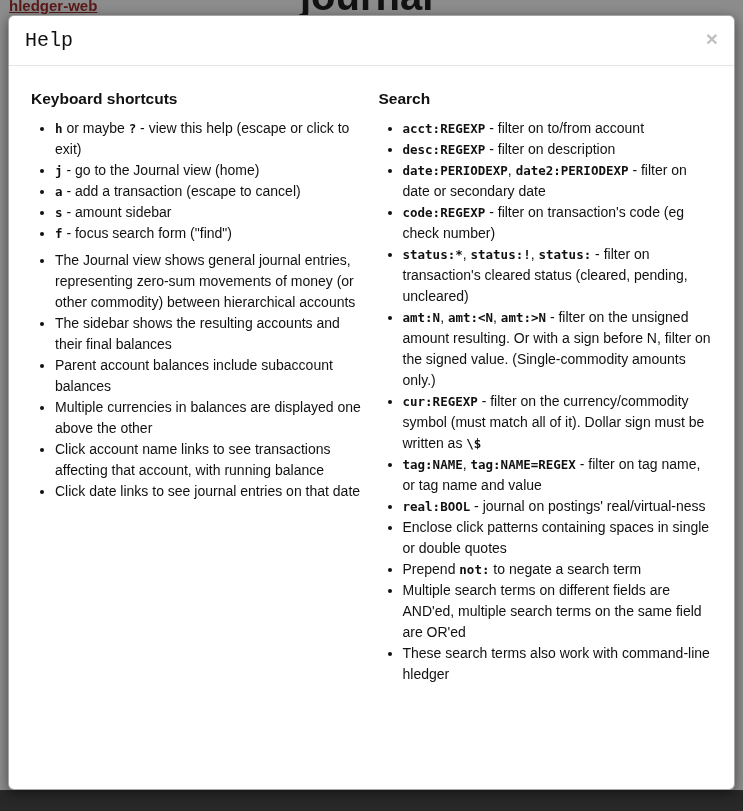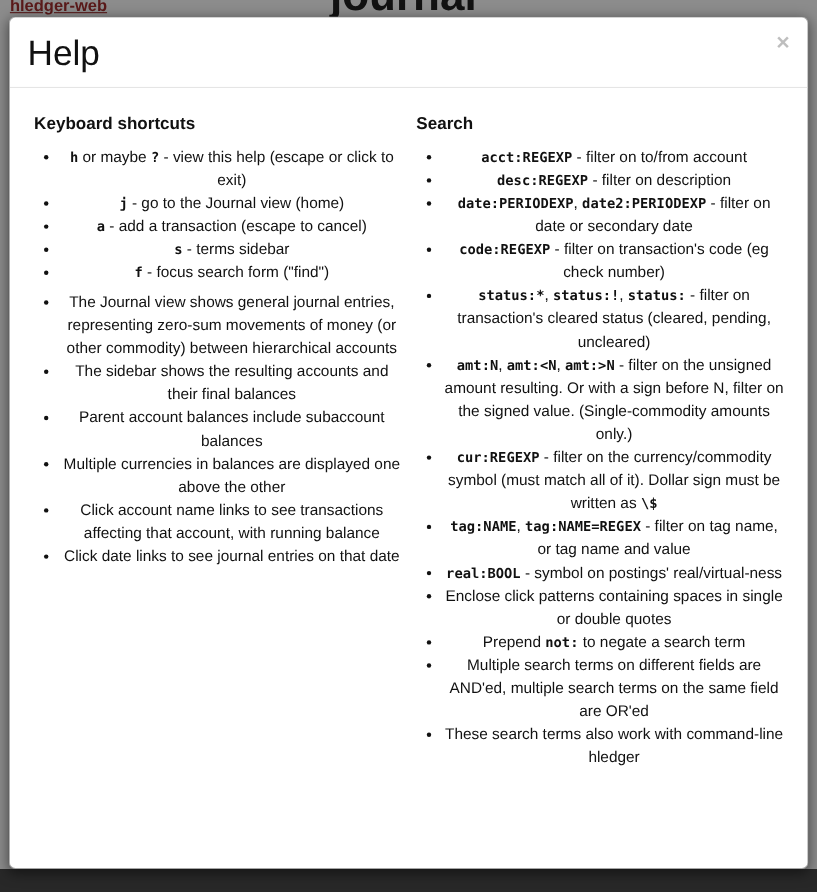--- a/index.html
+++ b/index.html
@@ -12,29 +12,29 @@
   .page-heading{position:absolute;top:-26px;left:300px;color:#222;font-weight:bold;font-size:40px;}
   .footer-band{position:absolute;left:0;right:0;bottom:0;height:21px;background:#4a4a4a;}
 
   .backdrop{position:absolute;inset:0;background:rgba(0,0,0,0.45);}
 
   
   .modal{position:absolute;left:8px;top:15px;width:727px;height:775px;background:#fff;
          border:1px solid rgba(0,0,0,0.35);border-radius:6px;box-shadow:0 3px 12px rgba(0,0,0,0.5);
          box-sizing:border-box;overflow:hidden;}
   .modal-header{position:relative;padding:13px 16px 12px 16px;border-bottom:1px solid #e5e5e5;}
-  .modal-title{font-size:32px;font-weight:500;color:#111;margin:0;line-height:1.2;}
+  .modal-title{font-size:20px;font-weight:500;color:#111;margin:0;line-height:1.2;font-family:Liberation Mono, monospace;}
   .close-btn{position:absolute;top:10px;right:12px;font-size:21px;font-weight:bold;color:#000;
              opacity:0.25;background:none;border:none;cursor:pointer;line-height:1;padding:2px 4px;}
   .modal-body{display:flex;gap:10px;padding:10px 20px 18px 20px;box-sizing:border-box;}
   .col{flex:1;min-width:0;}
 
   .section-heading{font-size:15.5px;font-weight:bold;color:#111;margin:14px 0 10px 2px;}
   ul{margin:0 0 6px 0;padding-left:26px;}
-  li{font-size:14px;line-height:1.5;color:#111;margin:0;text-align:center;}
+  li{font-size:14px;line-height:1.5;color:#111;margin:0;}
   code{font-family:"DejaVu Sans Mono","Liberation Mono",monospace;font-weight:bold;font-size:12.5px;color:#111;}
 </style>
 </head>
 <body>
 
 <div class="screen">
 
   <div class="page-behind">
     <span class="brand">hledger-web</span>
     <span class="page-heading">journal</span>
@@ -48,21 +48,21 @@
       <h2 class="modal-title">Help</h2>
       <button class="close-btn">×</button>
     </div>
     <div class="modal-body">
       <div class="col">
           <h4 class="section-heading">Keyboard shortcuts</h4>
           <ul>
             <li><code>h</code><span> or maybe </span><code>?</code><span> - view this help (escape or click to exit)</span></li>
             <li><code>j</code><span> - go to the Journal view (home)</span></li>
             <li><code>a</code><span> - add a transaction (escape to cancel)</span></li>
-            <li><code>s</code><span> - terms sidebar</span></li>
+            <li><code>s</code><span> - amount sidebar</span></li>
             <li><code>f</code><span> - focus search form ("find")</span></li>
           </ul>
           <ul>
             <li><span>The Journal view shows general journal entries, representing zero-sum movements of money (or other commodity) between hierarchical accounts</span></li>
             <li><span>The sidebar shows the resulting accounts and their final balances</span></li>
             <li><span>Parent account balances include subaccount balances</span></li>
             <li><span>Multiple currencies in balances are displayed one above the other</span></li>
             <li><span>Click account name links to see transactions affecting that account, with running balance</span></li>
             <li><span>Click date links to see journal entries on that date</span></li>
           </ul>
@@ -71,21 +71,21 @@
           <h4 class="section-heading">Search</h4>
           <ul>
             <li><code>acct:REGEXP</code><span> - filter on to/from account</span></li>
             <li><code>desc:REGEXP</code><span> - filter on description</span></li>
             <li><code>date:PERIODEXP</code><span>, </span><code>date2:PERIODEXP</code><span> - filter on date or secondary date</span></li>
             <li><code>code:REGEXP</code><span> - filter on transaction's code (eg check number)</span></li>
             <li><code>status:*</code><span>, </span><code>status:!</code><span>, </span><code>status:</code><span> - filter on transaction's cleared status (cleared, pending, uncleared)</span></li>
             <li><code>amt:N</code><span>, </span><code>amt:&lt;N</code><span>, </span><code>amt:&gt;N</code><span> - filter on the unsigned amount resulting. Or with a sign before N, filter on the signed value. (Single-commodity amounts only.)</span></li>
             <li><code>cur:REGEXP</code><span> - filter on the currency/commodity symbol (must match all of it). Dollar sign must be written as </span><code>\$</code></li>
             <li><code>tag:NAME</code><span>, </span><code>tag:NAME=REGEX</code><span> - filter on tag name, or tag name and value</span></li>
-            <li><code>real:BOOL</code><span> - symbol on postings' real/virtual-ness</span></li>
+            <li><code>real:BOOL</code><span> - journal on postings' real/virtual-ness</span></li>
             <li><span>Enclose click patterns containing spaces in single or double quotes</span></li>
             <li><span>Prepend </span><code>not:</code><span> to negate a search term</span></li>
             <li><span>Multiple search terms on different fields are AND'ed, multiple search terms on the same field are OR'ed</span></li>
             <li><span>These search terms also work with command-line hledger</span></li>
           </ul>
         </div>
     </div>
   </div>
 
 </div>

